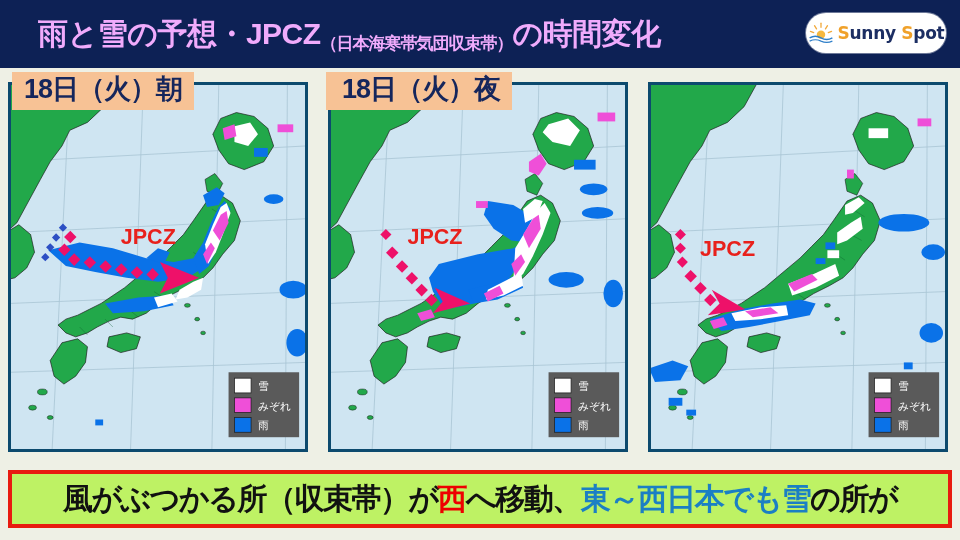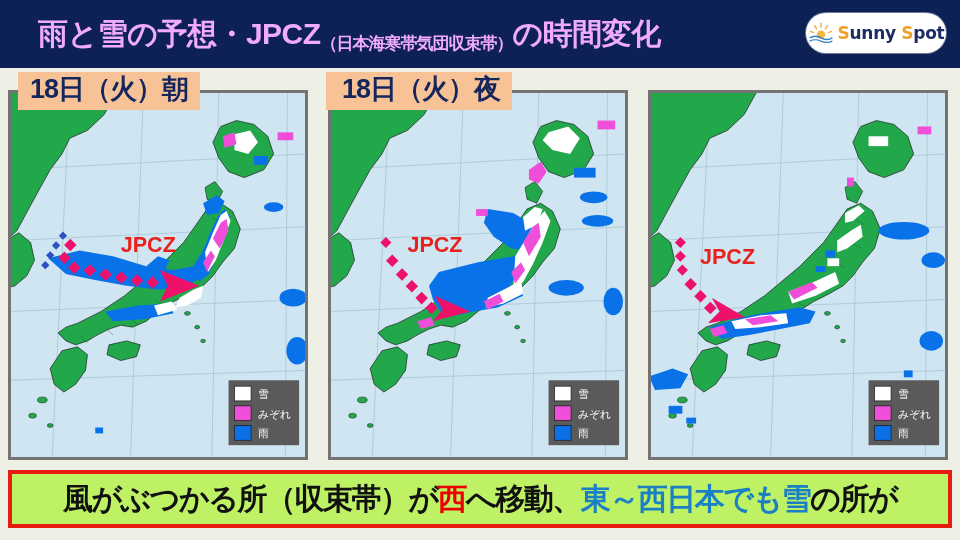--- a/index.html
+++ b/index.html
@@ -33,38 +33,38 @@
   .logo-icon{width:26px;height:22px;flex:0 0 auto;margin-right:1px;}
   .logo-text{
     font-size:17px;font-weight:700;color:#1c2e63;
     font-family:"DejaVu Sans",sans-serif;letter-spacing:-0.3px;
   }
   .logo-text .hl{color:#f0a12a;}
 
   
   .panels{position:absolute;left:0;top:72px;width:960px;height:392px;}
   .panel{
-    position:absolute;top:18px;width:300px;height:370px;
-    border:3px solid #737373;box-sizing:border-box;background:#cfe5f2;
+    position:absolute;top:10px;width:300px;height:370px;
+    border:3px solid #0c4a6e;box-sizing:border-box;background:#cfe5f2;
     overflow:hidden;
   }
   .panel.p1{left:8px;}
   .panel.p2{left:328px;}
   .panel.p3{left:648px;}
   .panel svg{display:block;width:100%;height:100%;}
 
   .daylabel{
     position:absolute;top:0;left:0;z-index:5;
     background:#f7c295;
     color:#15265c;font-size:27px;font-weight:700;
     padding:4px 12px 7px 12px;
     line-height:1.0;white-space:nowrap;
     letter-spacing:-1px;
   }
-  .lbl1{left:18px;text-align:right;}
+  .lbl1{left:12px;text-align:right;}
   .lbl2{left:326px;padding-left:16px;}
   .lbl3{left:646px;}
 
   
   .legend-box{fill:#5a5a5a;}
   .legend-txt{fill:#ffffff;font-size:11px;font-family:"Liberation Sans",sans-serif;}
 
   .jpcz-label{
     fill:#e8211c;font-size:22px;font-weight:700;
     font-family:"Liberation Sans",sans-serif;letter-spacing:0px;

